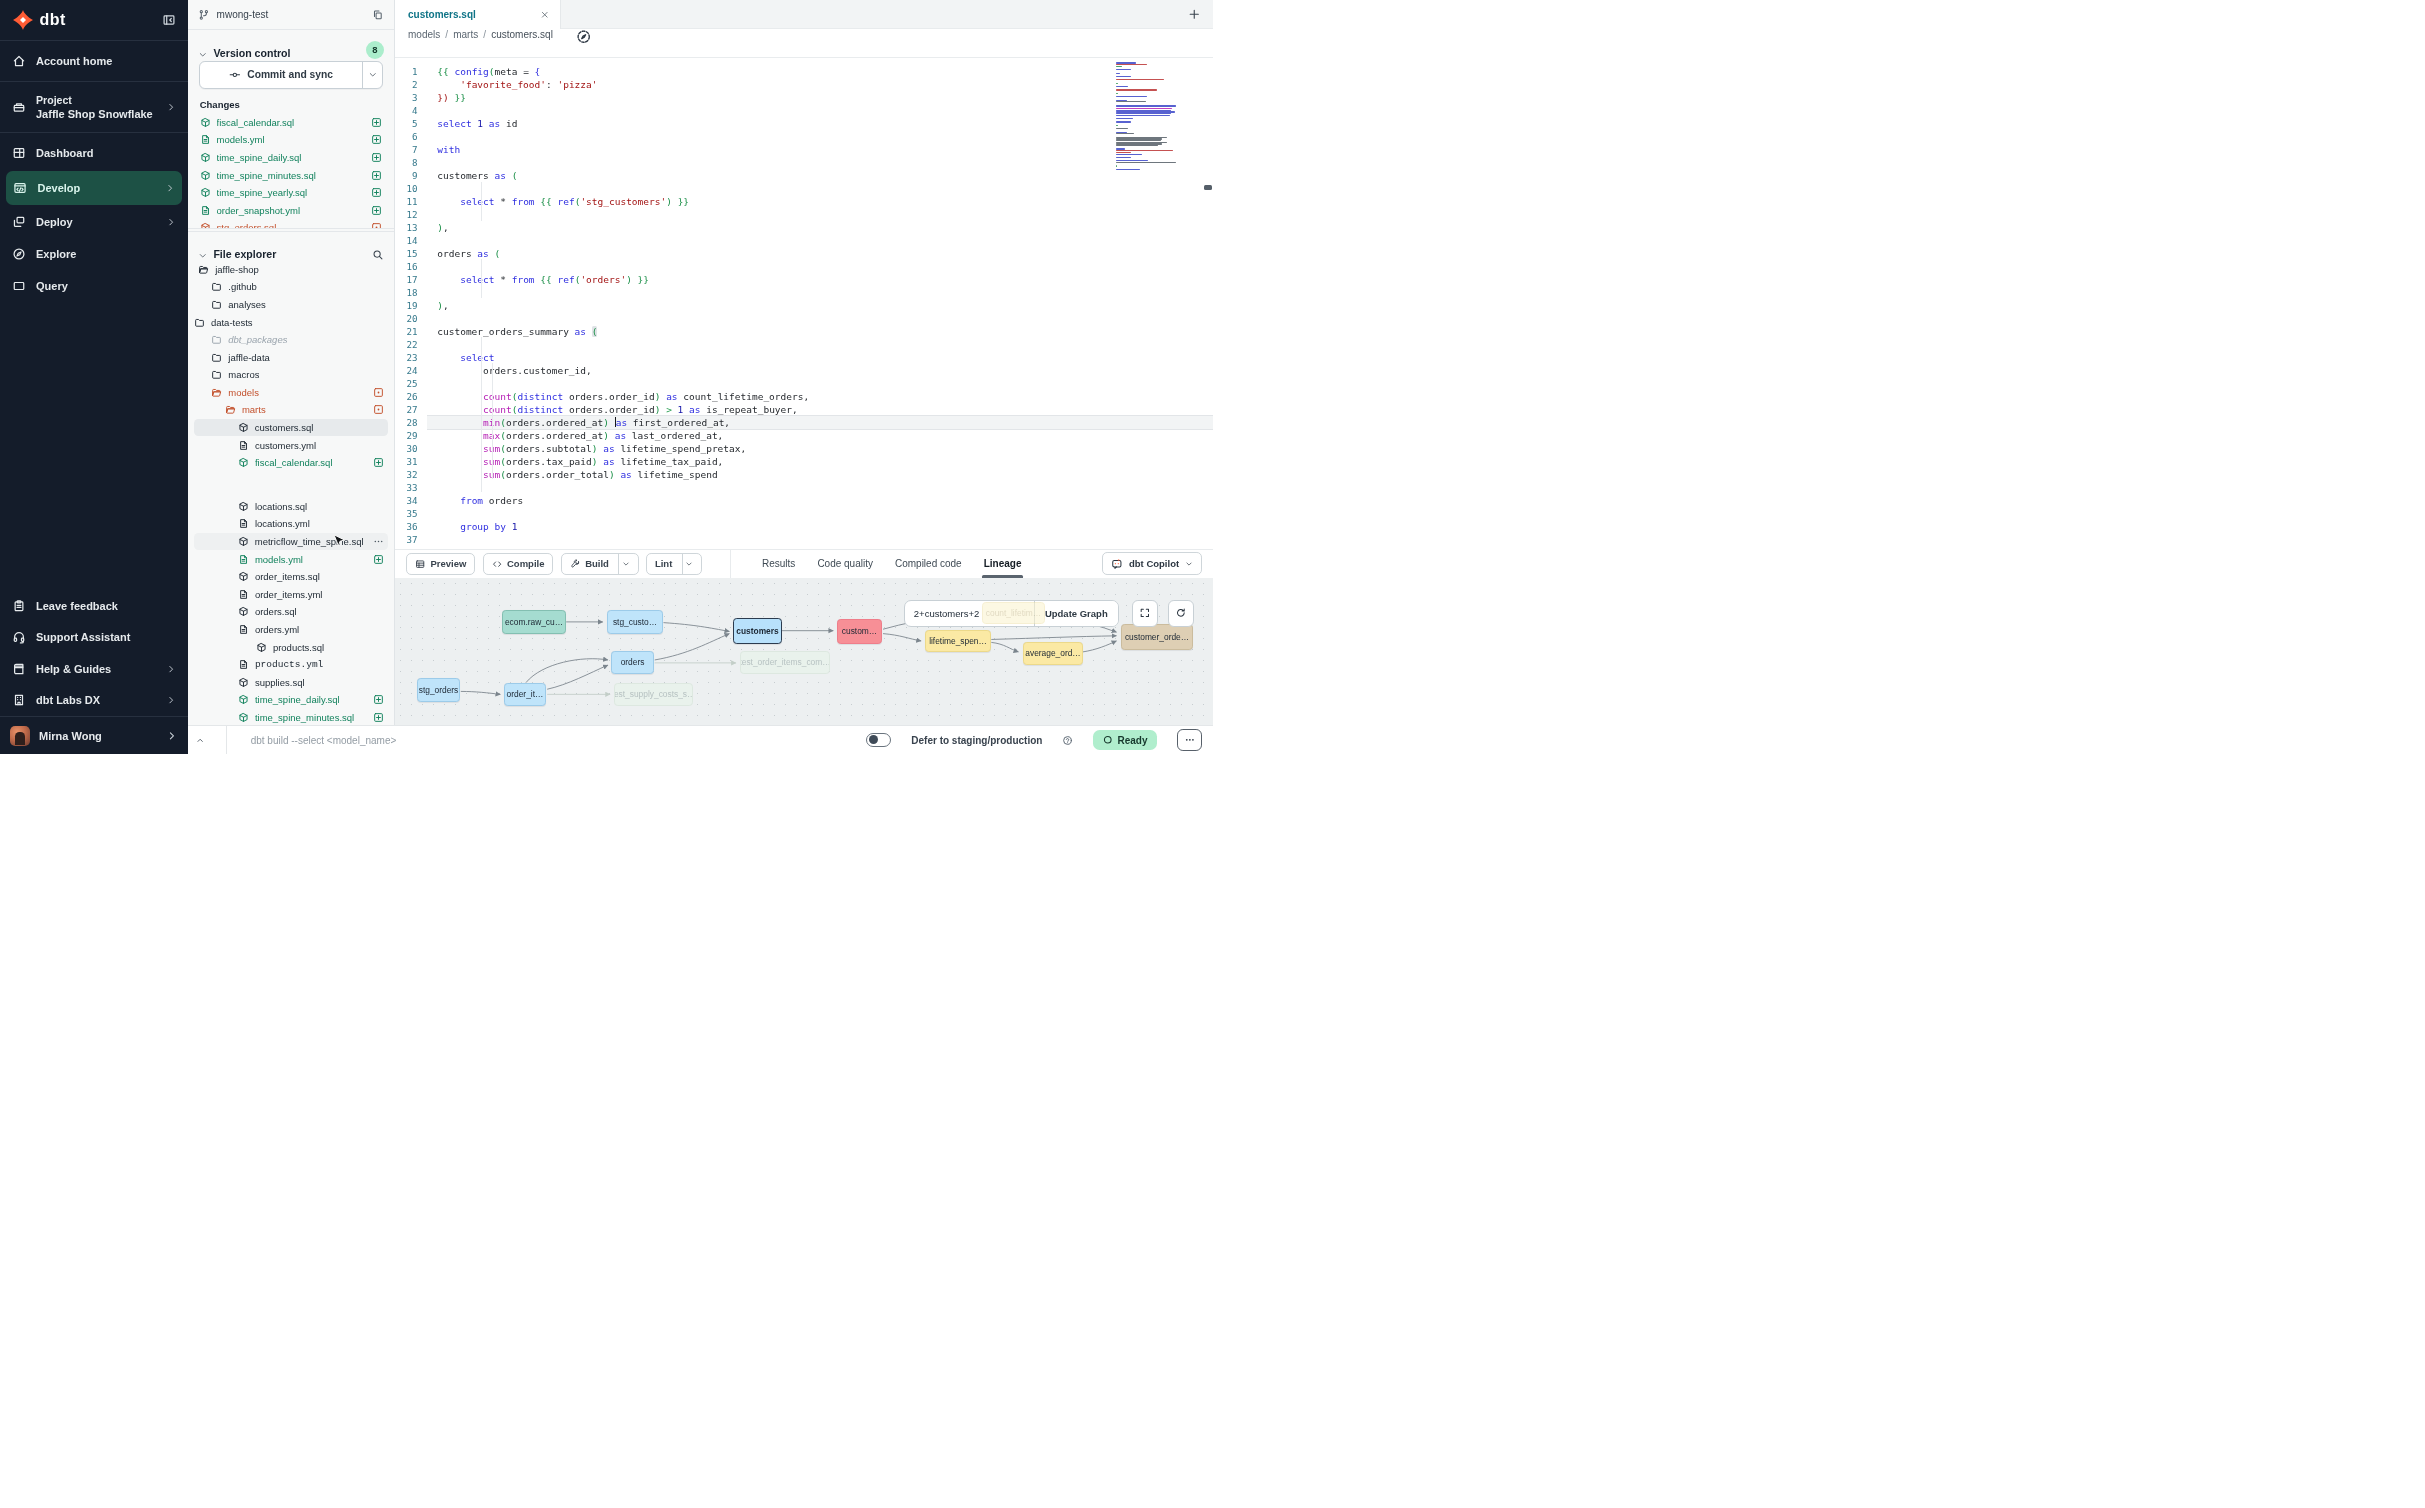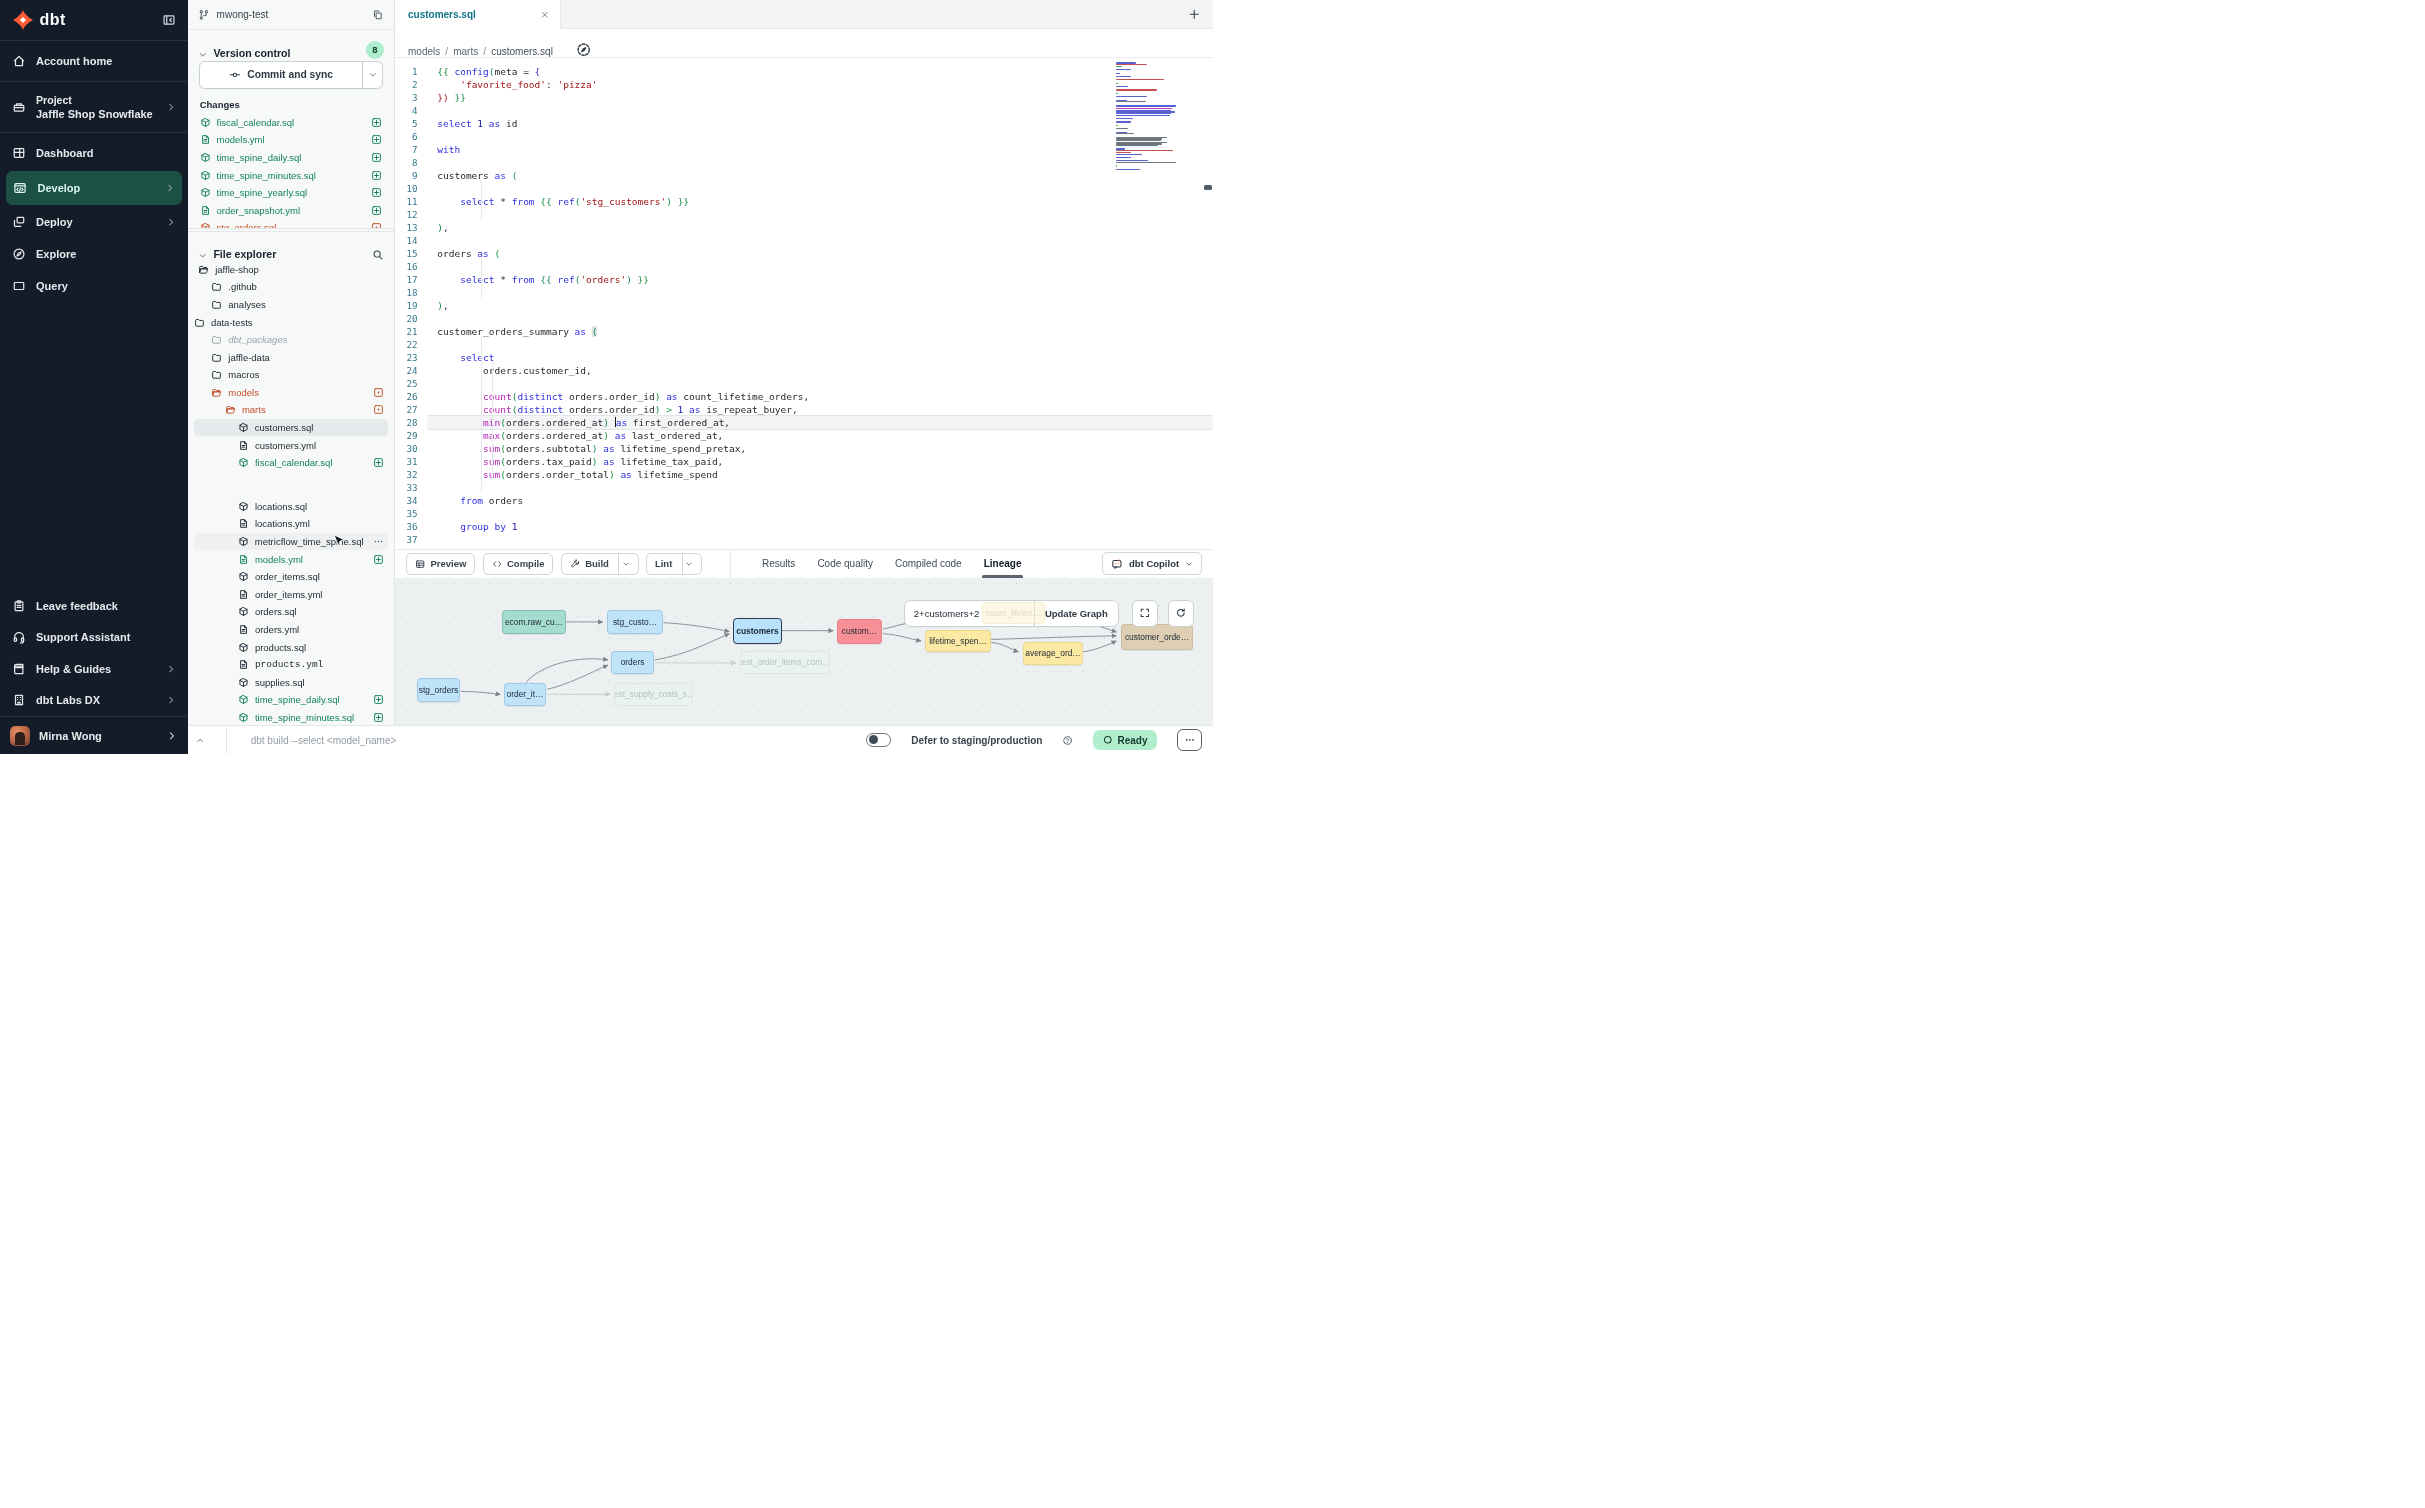--- a/index.html
+++ b/index.html
@@ -78,21 +78,21 @@
   .mouse-cursor{position:absolute;z-index:30;pointer-events:none}
 
   
   .main{flex:1;display:flex;flex-direction:column;min-width:0;position:relative}
   .tabstrip{height:29px;background:#f2f4f5;display:flex;align-items:stretch;border-bottom:0.7px solid #e8ebed}
   .tab{width:166px;background:#fff;border-right:0.7px solid #e5e8ea;display:flex;align-items:center;padding:0 10.3px 0 13px;font-size:10px;color:var(--link-teal);font-weight:600;margin-bottom:-0.7px}
   .tab .close{margin-left:auto;color:#5f6a73;cursor:pointer}
   .tab .close svg{width:9.5px;height:9.5px}
   .newtab{margin-left:auto;align-self:center;margin-right:13px;color:#39434e;cursor:pointer}
   .newtab svg{width:12.5px;height:12.5px}
-  .breadcrumb{height:29px;background:#fff;border-bottom:0.7px solid #e9ecee;display:flex;align-items:flex-end;padding:0 13px;font-size:10px;color:#5b6671;gap:23px}
+  .breadcrumb{height:29px;background:#fff;border-bottom:0.7px solid #e9ecee;display:flex;align-items:flex-start;padding:0 13px;font-size:10px;color:#5b6671;gap:23px}
   .crumb-sep{color:#8b949d;margin:0 5.1px}
   .crumb-last{color:#454f59}
   .copilot-circ{color:#2a3440}
   .copilot-circ svg{width:15.4px;height:15.4px}
 
   .editor{position:relative;height:491px;background:#fff;overflow:hidden;display:flex}
   .gutter{width:32px;padding-top:6.6px;text-align:right;color:#36798c;font:9.2px/13px "DejaVu Sans Mono",monospace;user-select:none}
   .gutter div{height:13px;padding-right:9.5px}
   .code{flex:1;padding-top:6.6px;font:9.5px/13px "DejaVu Sans Mono",monospace;color:#1f2328;position:relative}
   .codeline{height:13px;white-space:pre;padding-left:10.3px}
@@ -703,21 +703,21 @@
               </div>
               <div class="trow" style="padding-left: 50px;">
                 <span class="ic">
                   <svg viewBox="0 0 16 16" fill="none" stroke="currentColor" stroke-width="1.4" stroke-linecap="round" stroke-linejoin="round">
                     <path d="M4.4 2.4h5.2l2.8 2.8v8.4H4.4z"></path>
                     <path d="M9.4 2.6V5.4h2.8M6 8h4M6 10.4h4"></path>
                   </svg>
                 </span>
                 <span class="tlabel">orders.yml</span>
               </div>
-              <div class="trow" style="padding-left: 50px;">
+              <div class="trow" style="padding-left: 50px; margin-left: 18px;">
                 <span class="ic">
                   <svg viewBox="0 0 16 16" fill="none" stroke="currentColor" stroke-width="1.4" stroke-linecap="round" stroke-linejoin="round">
                     <path d="M8 2.3 13.2 5v6L8 13.7 2.8 11V5z"></path>
                     <path d="M2.8 5 8 7.6 13.2 5M8 7.6v6"></path>
                   </svg>
                 </span>
                 <span class="tlabel">products.sql</span>
               </div>
               <div class="trow" style="padding-left: 50px; font-family: Liberation Mono, monospace;">
                 <span class="ic">

